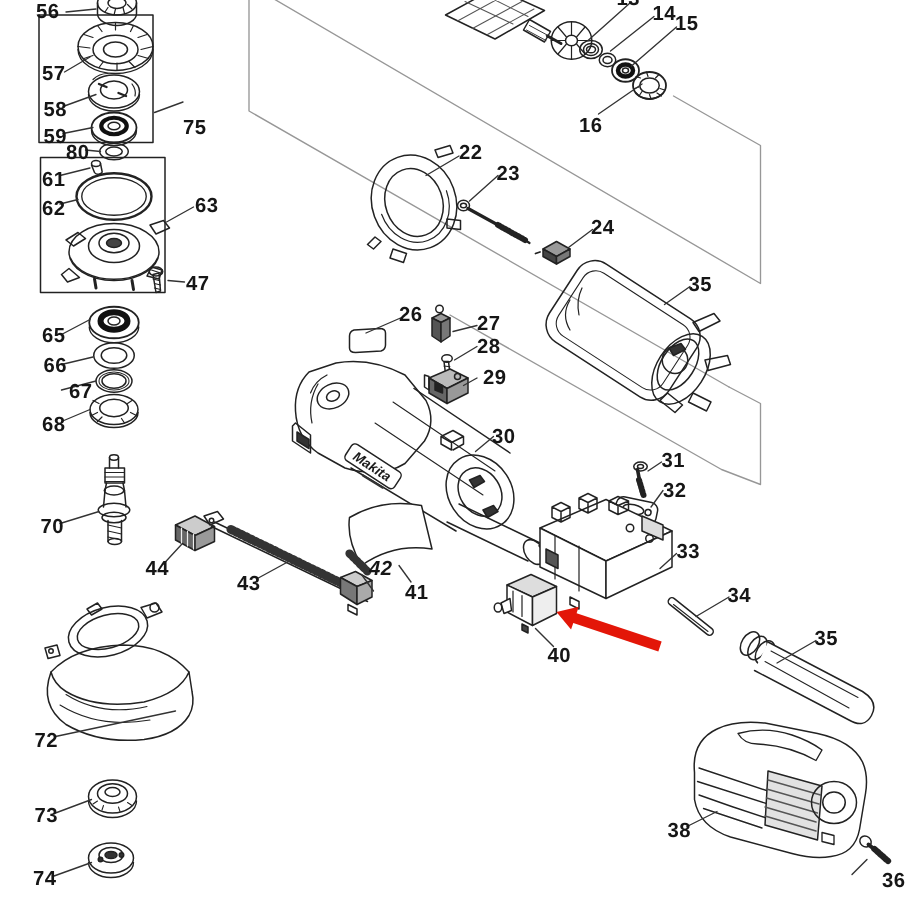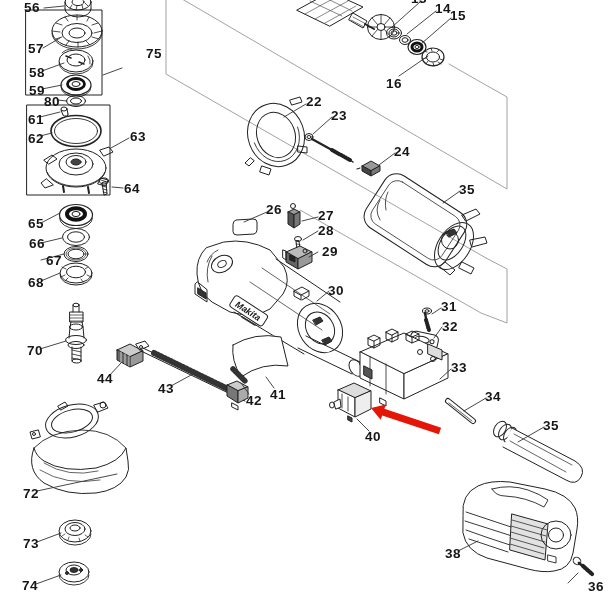--- a/index.html
+++ b/index.html
@@ -451,34 +451,34 @@
     <div class="callout" style="left: 328px; top: 284px;">30</div>
     <div class="callout" style="left: 441px; top: 300px;">31</div>
     <div class="callout" style="left: 442px; top: 320px;">32</div>
     <div class="callout" style="left: 451px; top: 361px;">33</div>
     <div class="callout" style="left: 485px; top: 390px;">34</div>
     <div class="callout" style="left: 543px; top: 419px;">35</div>
     <div class="callout" style="left: 555px; top: 580px; margin-left: 33px;">36</div>
     <div class="callout" style="left: 445px; top: 547px;">38</div>
     <div class="callout" style="left: 365px; top: 430px;">40</div>
     <div class="callout" style="left: 270px; top: 388px;">41</div>
-    <div class="callout" style="left: 246px; top: 394px;">42</div>
+    <div class="callout" style="left: 246px; top: 372px; font-style: italic;">42</div>
     <div class="callout" style="left: 158px; top: 382px;">43</div>
     <div class="callout" style="left: 97px; top: 372px;">44</div>
     <div class="callout" style="left: 24px; top: 1px;">56</div>
     <div class="callout" style="left: 28px; top: 42px;">57</div>
     <div class="callout" style="left: 29px; top: 66px;">58</div>
     <div class="callout" style="left: 29px; top: 84px;">59</div>
     <div class="callout" style="left: 44px; top: 95px;">80</div>
     <div class="callout" style="left: 28px; top: 113px;">61</div>
     <div class="callout" style="left: 28px; top: 132px;">62</div>
     <div class="callout" style="left: 130px; top: 130px;">63</div>
-    <div class="callout" style="left: 124px; top: 182px;">64</div>
+    <div class="callout" style="left: 124px; top: 182px;">47</div>
     <div class="callout" style="left: 28px; top: 217px;">65</div>
     <div class="callout" style="left: 29px; top: 237px;">66</div>
     <div class="callout" style="left: 28px; top: 254px; margin-left: 18px;">67</div>
     <div class="callout" style="left: 28px; top: 276px;">68</div>
     <div class="callout" style="left: 27px; top: 344px;">70</div>
     <div class="callout" style="left: 23px; top: 487px;">72</div>
     <div class="callout" style="left: 23px; top: 537px;">73</div>
     <div class="callout" style="left: 22px; top: 579px;">74</div>
-    <div class="callout" style="left: 122px; top: 47px; margin-left: 24px;">75</div>
+    <div class="callout" style="left: 122px; top: 78px;">75</div>
   </div>
 
 </body></html>

